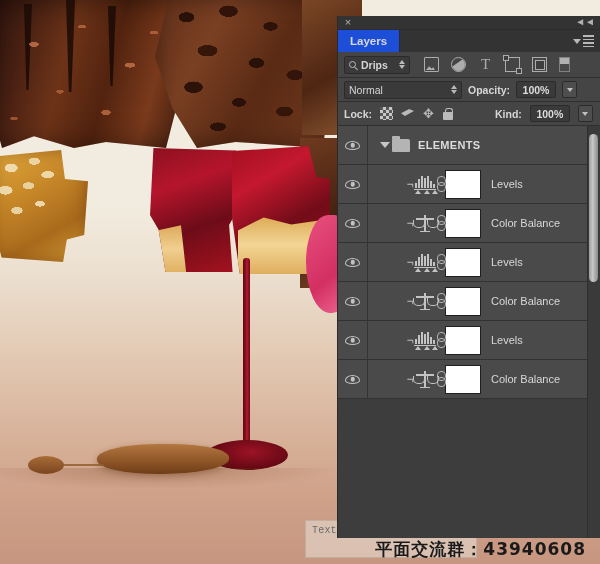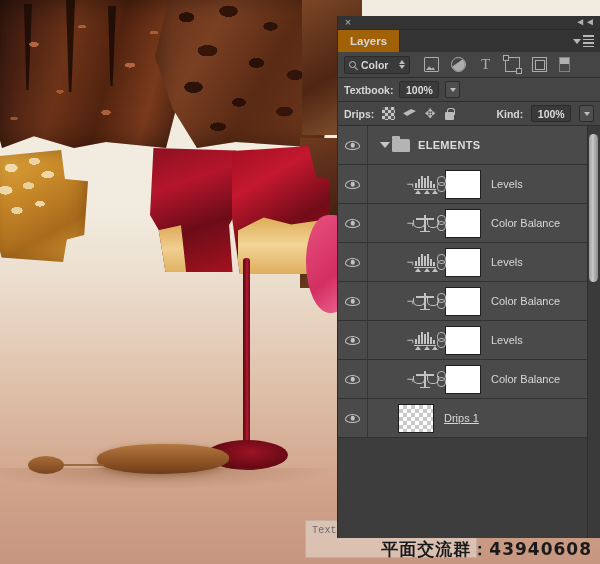--- a/index.html
+++ b/index.html
@@ -159,21 +159,21 @@
     background:rgba(232,226,216,.55);
     border:1px solid rgba(150,140,130,.35);
     display:flex; align-items:flex-start; padding:4px 6px;
   }
   #translate-box span{
     font-size:10px; color:#6b6b6b; letter-spacing:.2px;
     font-family:"Liberation Mono", monospace;
   }
 
   
-  #watermark { position:absolute; right:8px; bottom:4px; text-align:center; }
+  #watermark { position:absolute; right:14px; bottom:4px; text-align:center; }
   .wm-line1 {
     font-family:"DejaVu Sans", sans-serif;
     font-size:15px; font-weight:bold; color:#e8231a; letter-spacing:1px;
     line-height:18px;
   }
   .wm-line2 {
     font-family:"DejaVu Sans", sans-serif;
     font-size:17px; font-weight:bold; color:#1a1a1a; letter-spacing:1px;
     line-height:22px;
   }
@@ -196,21 +196,21 @@
   }
   .collapse-arrows{
     position:absolute; right:5px; top:1px; color:#b0b0b0; font-size:10px; line-height:10px;
   }
   .tabs-row{
     height:22px; background:#333; display:flex; align-items:stretch; position:relative;
     flex:0 0 auto;
   }
   .tab {
     padding:0 12px; display:flex; align-items:center;
-    background:#a16207; color:#d8d8d8; font-weight:bold; font-size:11.5px;
+    background:#1d4ed8; color:#d8d8d8; font-weight:bold; font-size:11.5px;
     border-right:1px solid #2b2b2b;
   }
   .panel-menu{
     position:absolute; right:6px; top:5px; display:flex; align-items:center; gap:2px;
   }
   .panel-menu .tri{
     width:0;height:0;border-left:4px solid transparent;border-right:4px solid transparent;
     border-top:5px solid #b8b8b8;
   }
   .panel-menu .bars{ display:flex; flex-direction:column; gap:2px; }
@@ -576,46 +576,53 @@
           <i></i>
           <i></i>
           <i></i>
         </span>
     </div>
   </div>
 
   <div class="filter-row">
     <div class="kind-select">
       <span class="mag"></span>
-      <span>Color</span>
+      <span>Drips</span>
       <span class="stepper">
           <i class="up"></i>
           <i class="dn"></i>
         </span>
     </div>
     <div class="filter-icons">
       <span class="fi fi-pixel"></span>
       <span class="fi fi-adj"></span>
       <span class="fi fi-type">T</span>
       <span class="fi fi-shape"></span>
       <span class="fi fi-smart"></span>
       <span class="fi fi-mask"></span>
     </div>
   </div>
 
   <div class="blend-row">
-    <span class="lbl">Textbook:</span>
+    <div class="blend-select">
+      <span>Normal</span>
+      <span class="stepper">
+          <i class="up"></i>
+          <i class="dn"></i>
+        </span>
+    </div>
+    <span class="lbl">Opacity:</span>
     <span class="numfield">100%</span>
     <span class="numdrop">
         <i></i>
       </span>
   </div>
 
   <div class="lock-row">
-    <span class="lbl">Drips:</span>
+    <span class="lbl">Lock:</span>
     <span class="lock-icon lk-trans"></span>
     <span class="lock-icon lk-brush"></span>
     <span class="lock-icon lk-move">✥</span>
     <span class="lock-icon lk-lock"></span>
     <span class="lbl" style="margin-left:34px">Kind:</span>
     <span class="numfield">100%</span>
     <span class="numdrop">
         <i></i>
       </span>
   </div>
@@ -757,28 +764,19 @@
           <span class="panL"></span>
             <span class="panR"></span>
             <span class="base"></span>
         </span>
         <span class="link-glyph"></span>
         <span class="mask-thumb"></span>
         <span class="layer-name">Color Balance</span>
       </div>
     </div>
 
-    <div class="layer-row">
-      <div class="eye-cell">
-          <span class="eye"></span>
-        </div>
-      <div class="row-body" style="padding-left:30px">
-        <span class="checker-thumb"></span>
-        <span class="layer-name underline">Drips 1</span>
-      </div>
-    </div>
 
     <div class="v-scroll-track">
       <div class="v-scroll-thumb"></div>
     </div>
   </div>
 
 </div>
 
 </body></html>

